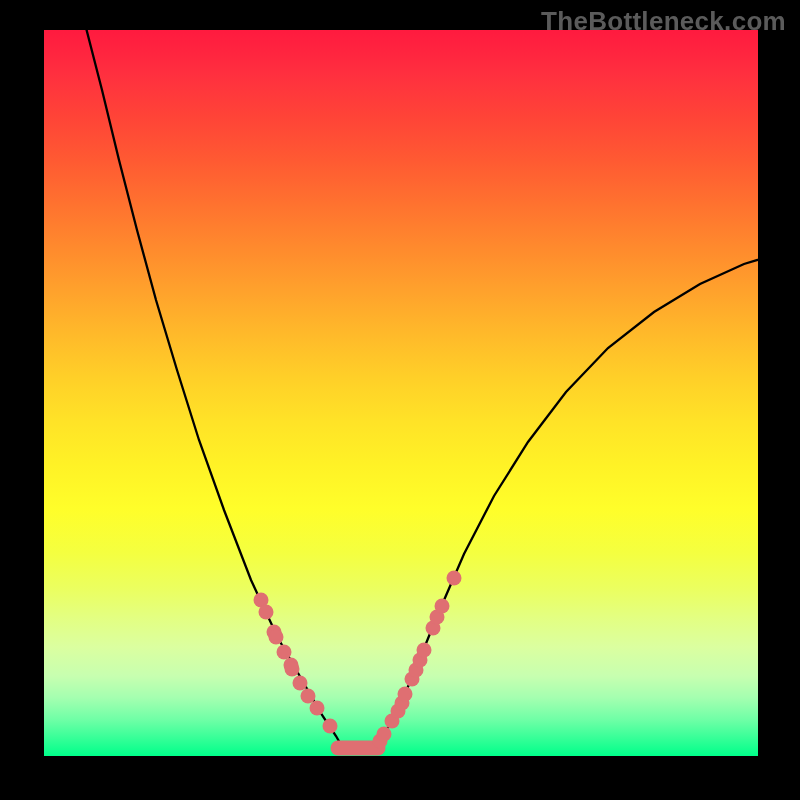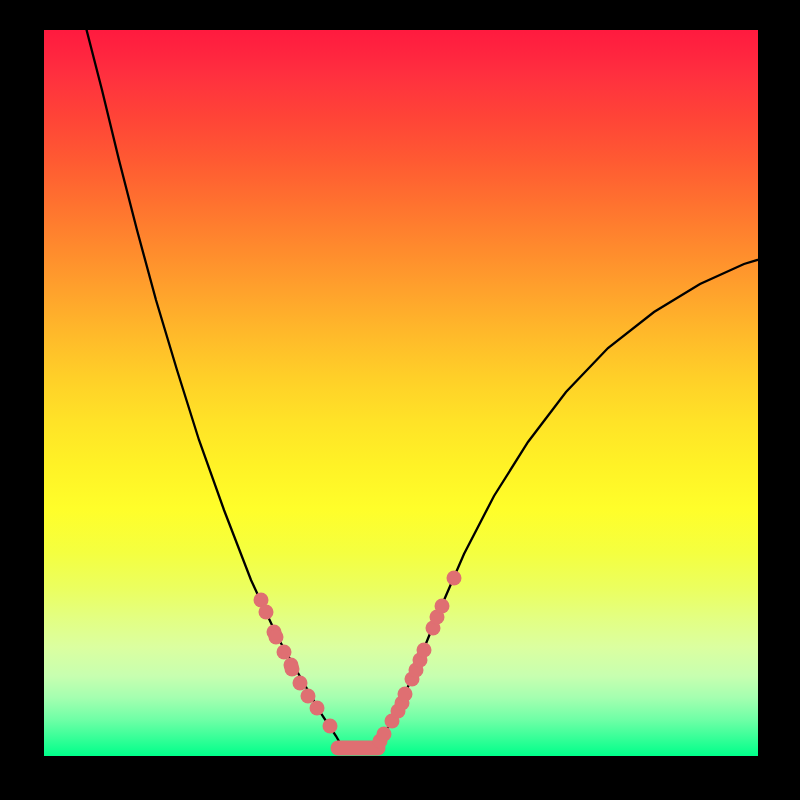--- a/index.html
+++ b/index.html
@@ -75,20 +75,21 @@
   .base {
     stroke: #df6f72;
     stroke-width: 15;
     stroke-linecap: round;
   }
 </style>
 </head>
 <body>
 
 <div class="frame">
+  <div class="watermark">TheBottleneck.com</div>
 
   <div class="plot-area">
     <svg class="curve" viewBox="0 0 714 726">
       <path id="curve-left" class="line" d="M40 -10 L58 60 L75 130 L93 200 L112 270 L133 340 L155 410 L180 480 L207 550 L234 608 L258 650 L278 685 L292 706 L300 720"></path>
       <path id="curve-right" class="line" d="M330 720 L340 704 L354 680 L372 638 L394 584 L420 524 L450 466 L484 412 L522 362 L564 318 L610 282 L656 254 L700 234 L726 226"></path>
       <line id="base-seg" class="base" x1="294" y1="718" x2="334" y2="718"></line>
       <g id="dots">
           <circle cx="217" cy="570" r="7.5" class="dot"></circle>
           <circle cx="222" cy="582" r="7.5" class="dot"></circle>
           <circle cx="230" cy="602" r="7.5" class="dot"></circle>

